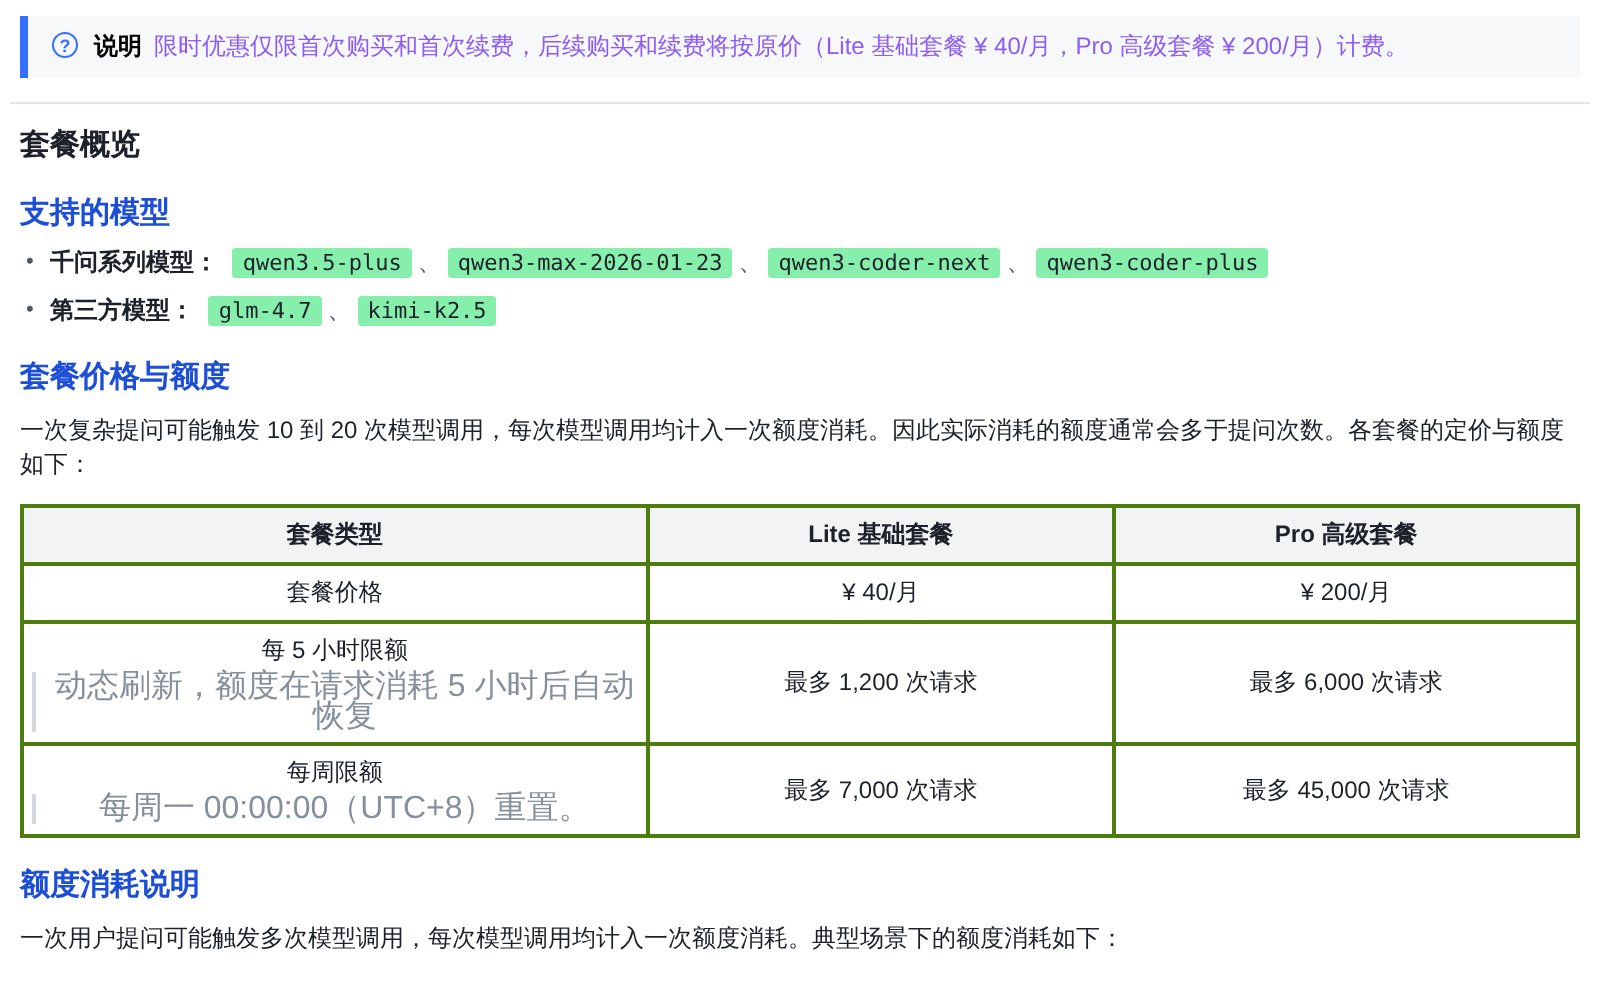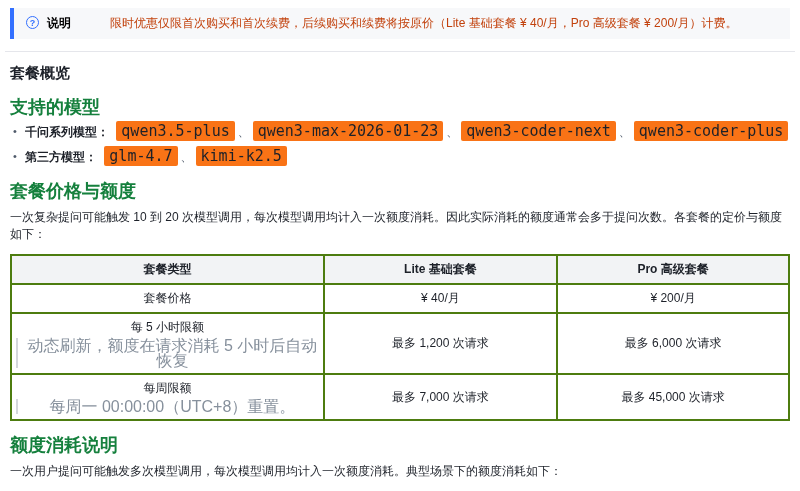--- a/index.html
+++ b/index.html
@@ -18,38 +18,38 @@
     background:#f7f8fa; border-left:4px solid #3370ff;
     padding:8px 12px; line-height:15px;
   }
   .banner-icon {
     flex:none; width:13px; height:13px; margin-top:0;
     border:1px solid #3370ff; border-radius:50%;
     color:#3370ff; font-size:9px; line-height:12px; text-align:center;
     font-weight:bold;
   }
   .banner-label { font-weight:bold; color:#000000; margin-right:6px; white-space:nowrap; }
-  .banner-text { color:#c2410c;margin-left:33px; }
+  .banner-text { color:#8b5cf6; }
 
   .divider { border:none; border-top:1px solid #e5e6eb; margin:12px -5px 0 -5px; }
 
   h2.page-title { font-size:15px; line-height:20px; margin:11px 0 0 0; color:#1d2129; }
-  h3.section-title { font-size:18px; line-height:18px; margin:15px 0 0 0; color:#15803d; }
+  h3.section-title { font-size:15px; line-height:18px; margin:15px 0 0 0; color:#1d4ed8; }
 
   ul.bullets { list-style:none; margin:6px 0 0 0; padding:0; }
   ul.bullets li {
     position:relative; padding-left:15px; margin:5px 0; line-height:19px; color:#1d2129;
   }
   ul.bullets li::before {
     content:"•"; position:absolute; left:3px; top:0; color:#4e5969; font-size:11px;
   }
   .item-label { font-weight:bold; margin-right:4px; }
   code.chip {
     font-family:"DejaVu Sans Mono","Liberation Mono",monospace;
-    font-size:15px; background:#f97316; color:#1d2129;
+    font-size:11px; background:#86efac; color:#1d2129;
     padding:1px 5px; border-radius:2px; white-space:nowrap;
   }
   .sep { color:#4e5969; margin:0 3px; }
 
   p.para { margin:9px 0 0 0; line-height:17px; color:#1d2129; }
 
   table.pricing {
     width:100%; border-collapse:collapse; margin-top:11px; table-layout:fixed;
   }
   table.pricing th, table.pricing td {

